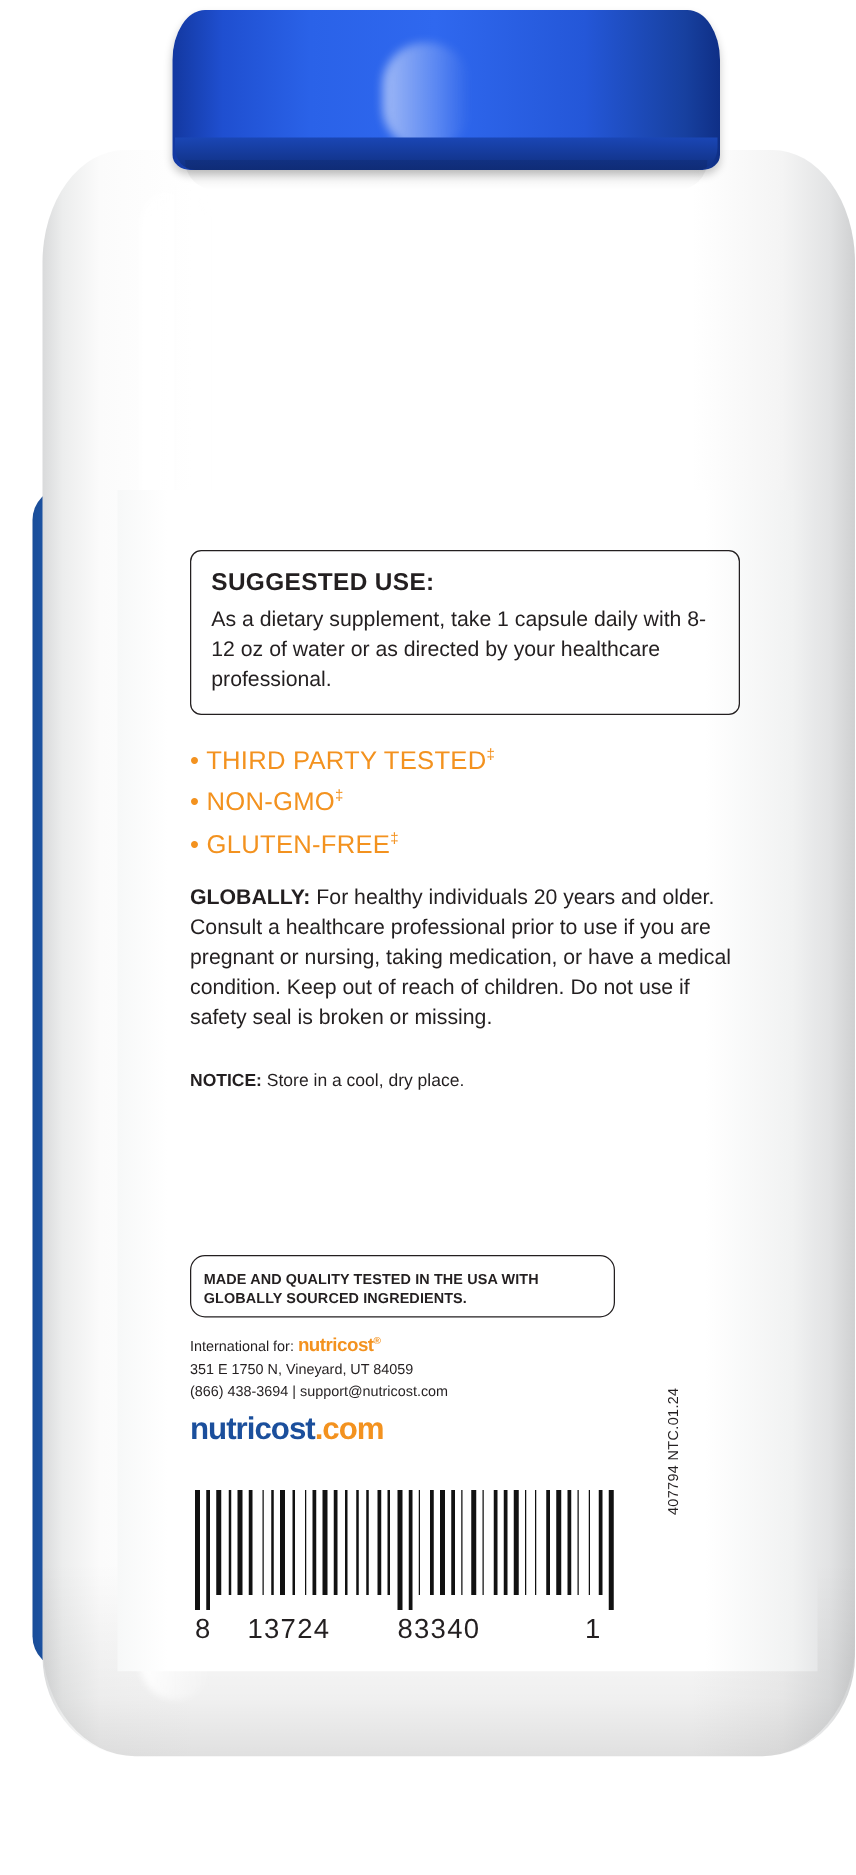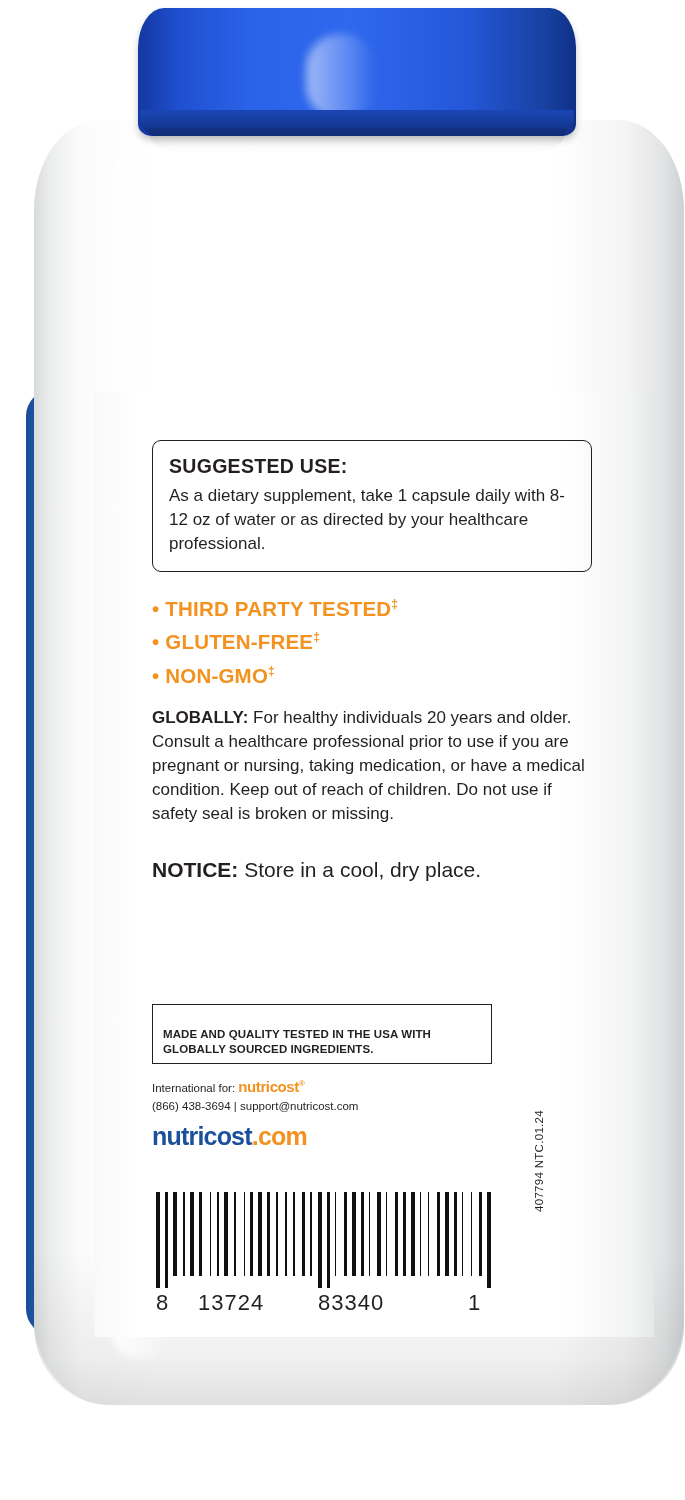--- a/index.html
+++ b/index.html
@@ -144,58 +144,58 @@
     line-height: 1.42;
     margin: 0;
   }
 
   
   #claims {
     margin-top: 22px;
   }
   .claim {
     color: #f3921f;
-    font-weight: bold;
+    font-weight: normal;
     font-size: 20.5px;
     letter-spacing: .2px;
     line-height: 1.42;
     margin: 0 0 4px 0;
   }
   .claim sup { font-size: 12px; }
 
   
   #warning {
     margin-top: 16px;
     font-size: 17px;
     line-height: 1.42;
   }
   #warning b, #notice b { font-weight: bold; }
   #notice {
     margin-top: 29px;
-    font-size: 21px;
+    font-size: 14px;
     line-height: 1.42;
   }
 
   
   #footer {
     position: absolute;
     left: 58px;
     top: 600px;
     width: 430px;
   }
   .importer {
     font-size: 11.5px;
     line-height: 1.45;
     margin: 0;
   }
   #usa-box {
     margin-top: 12px;
     border: 1.4px solid #231f20;
-    border-radius: 0;
-    padding: 22px 8px 6px 10px;
+    border-radius: 12px;
+    padding: 12px 8px 6px 10px;
     width: 320px;
     font-size: 11.5px;
     font-weight: bold;
     line-height: 1.3;
     letter-spacing: .1px;
   }
   #mfg {
     margin-top: 12px;
     font-size: 11.5px;
     line-height: 1.5;
@@ -281,39 +281,40 @@
 
     <div id="label-inner">
 
       <div id="suggested-use-box">
         <p class="su-title">SUGGESTED USE:</p>
         <p class="su-text">As a dietary supplement, take 1 capsule daily with 8-12 oz of water or as directed by your healthcare professional.</p>
       </div>
 
       <div id="claims">
         <p class="claim"><span>• THIRD PARTY TESTED</span><sup>‡</sup></p>
+        <p class="claim"><span>• NON-GMO</span><sup>‡</sup></p>
         <p class="claim"><span>• GLUTEN-FREE</span><sup>‡</sup></p>
-        <p class="claim"><span>• NON-GMO</span><sup>‡</sup></p>
       </div>
 
       <p id="warning"><b>GLOBALLY:</b><span> For healthy individuals 20 years and older. Consult a healthcare professional prior to use if you are pregnant or nursing, taking medication, or have a medical condition. Keep out of reach of children.  Do not use if safety seal is broken or missing.</span></p>
 
       <p id="notice"><b>NOTICE:</b><span> Store in a cool, dry place.</span></p>
 
     </div>
 
     <div id="footer">
 
       <div id="usa-box">MADE AND QUALITY TESTED IN THE USA WITH GLOBALLY SOURCED INGREDIENTS.</div>
 
       <div id="mfg">
         <div>
           <span>International for:</span>
           <span class="brand-inline"><span>nutricost</span><sup>®</sup></span>
         </div>
+        <div>351 E 1750 N, Vineyard, UT 84059</div>
         <div>(866) 438-3694  |  support@nutricost.com</div>
       </div>
 
       <div id="brand-url"><span>nutricost</span><span class="dotcom">.com</span></div>
     </div>
 
     <div id="lot-code">
       <span>407794</span>
       <span>NTC.01.24</span>
     </div>

